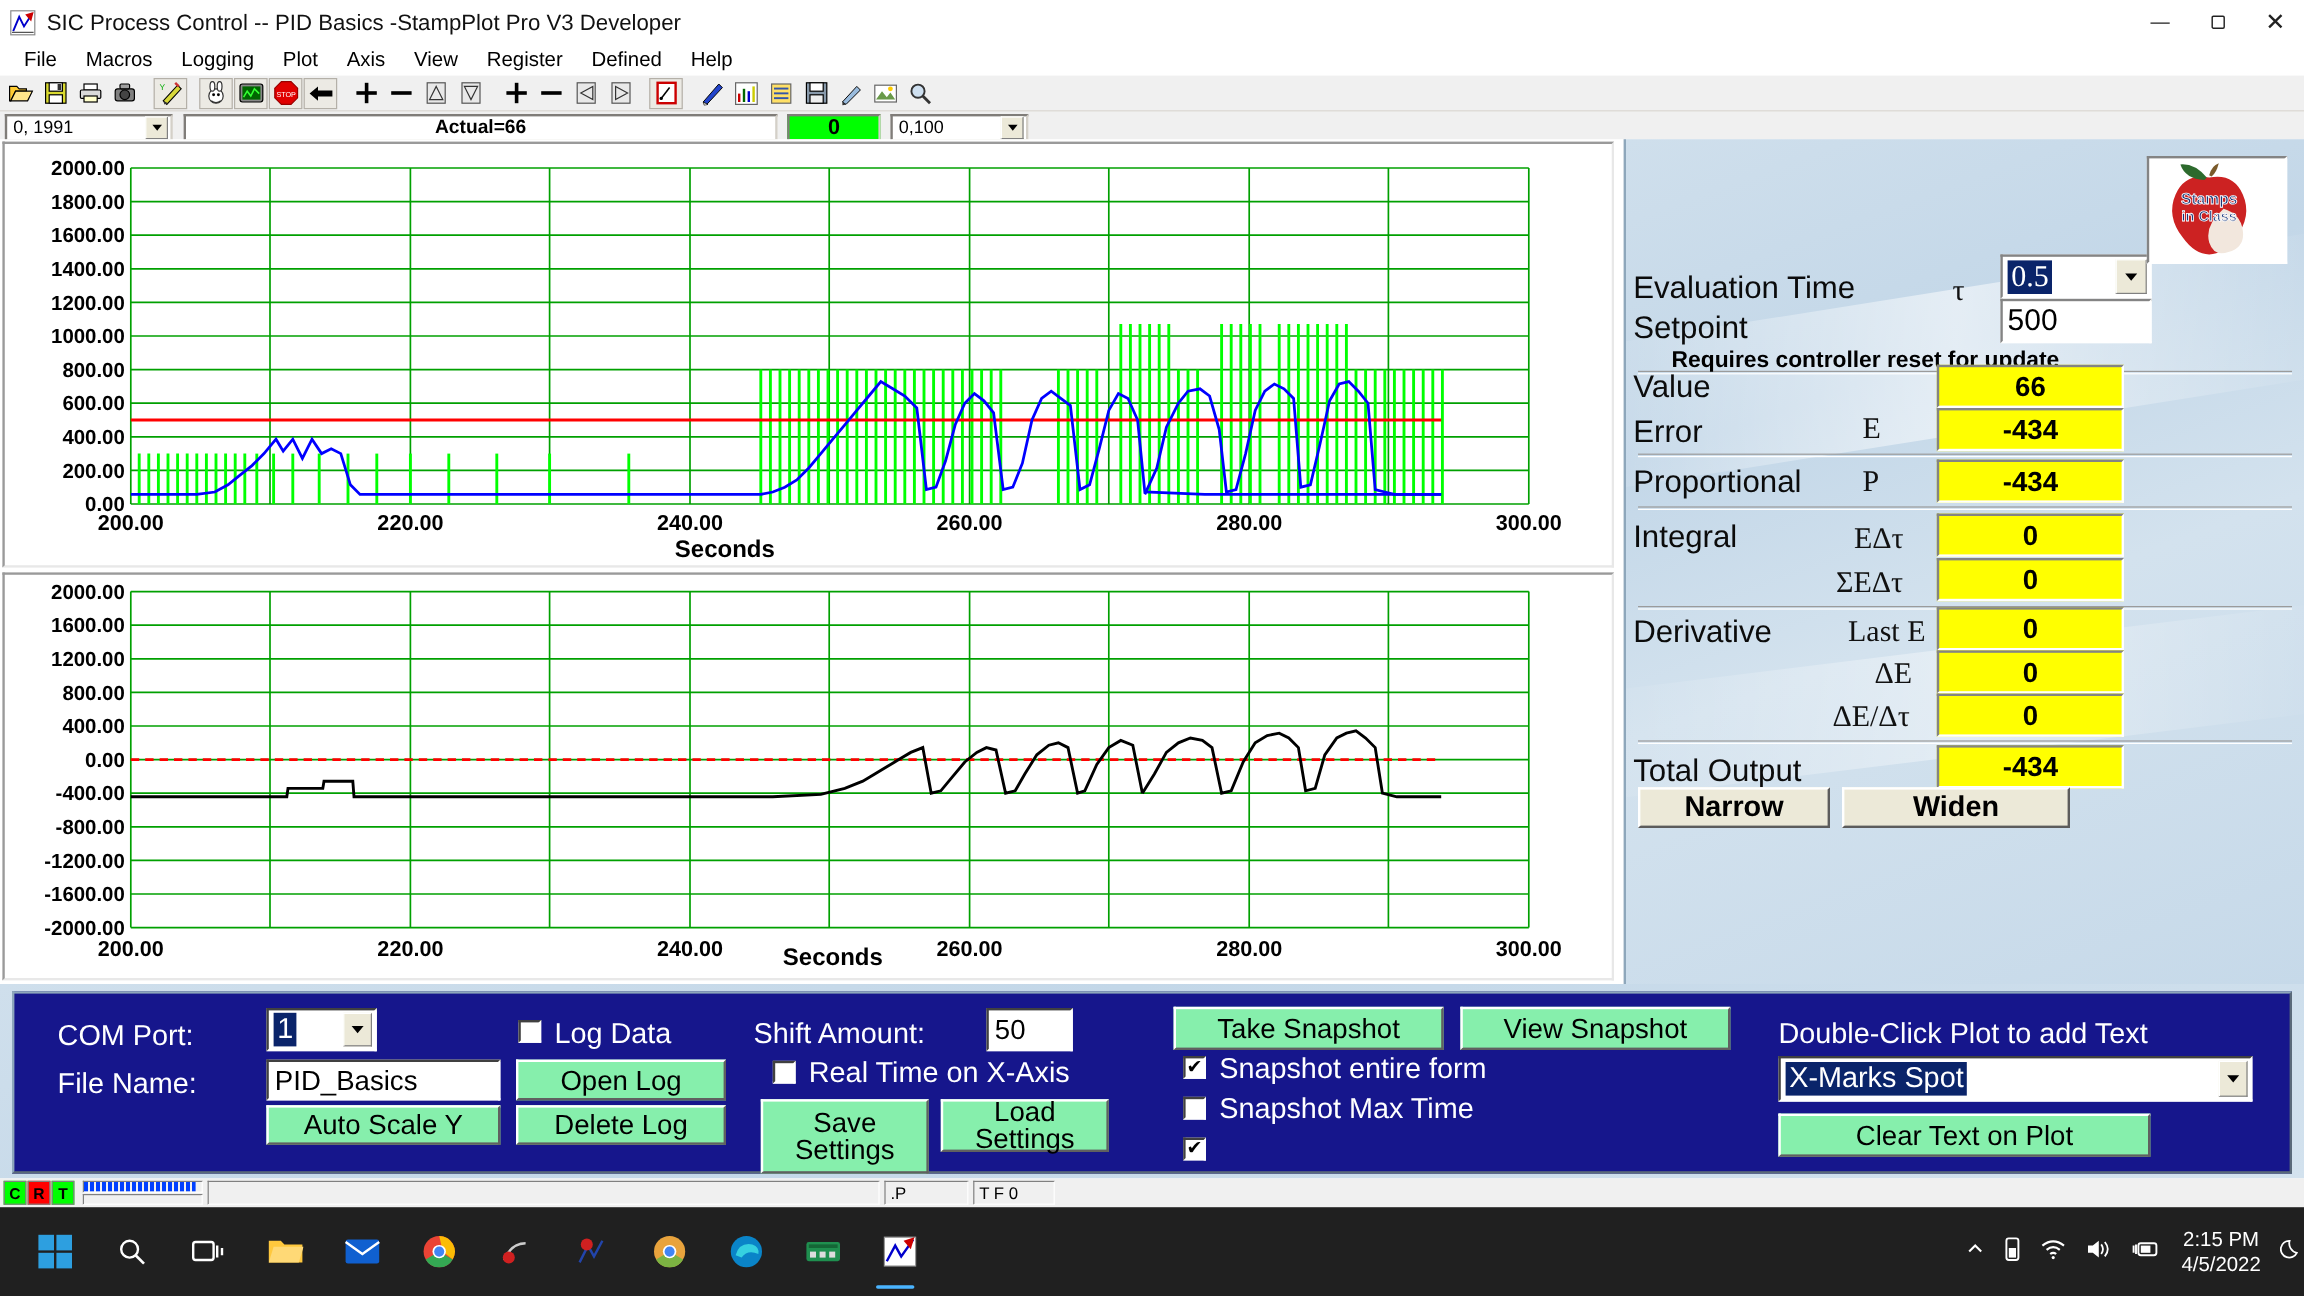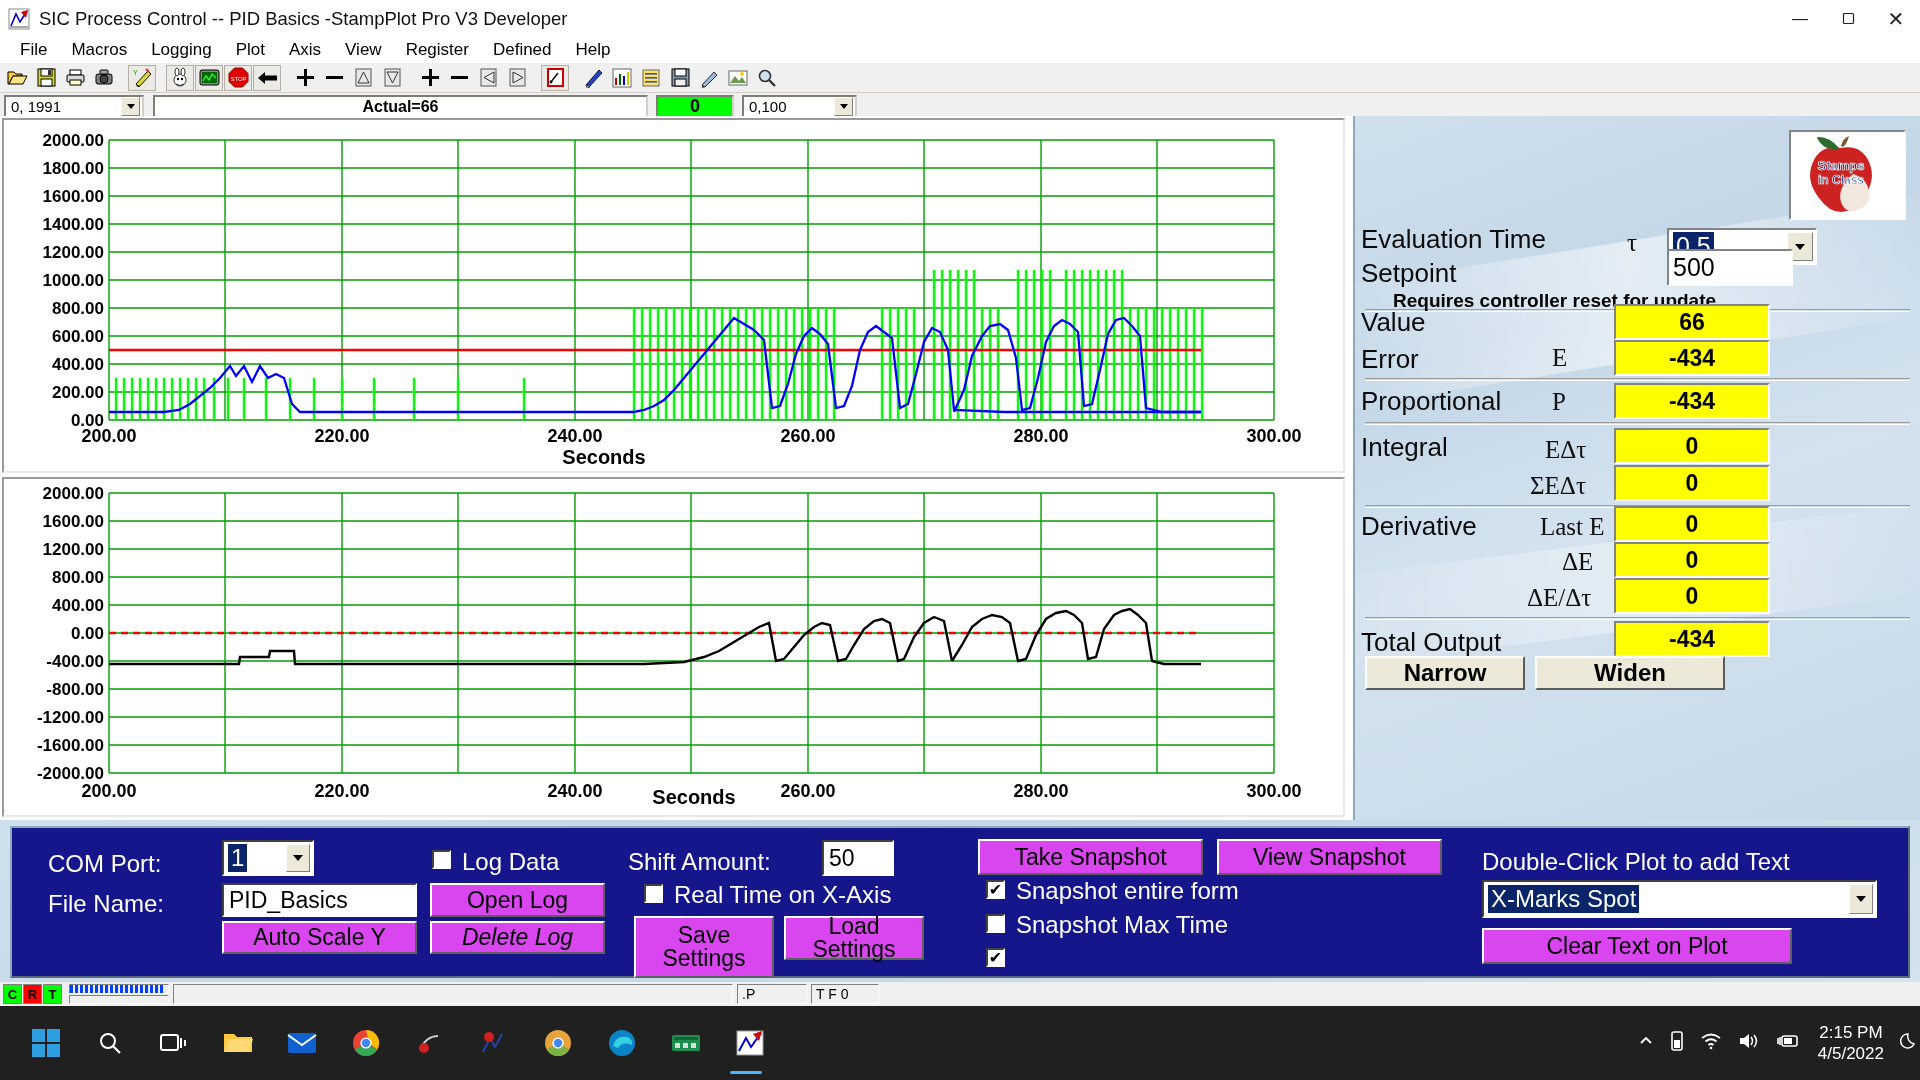--- a/index.html
+++ b/index.html
@@ -151,21 +151,21 @@
     position:absolute;left:0;top:820px;width:1920px;height:162px;
     background:linear-gradient(160deg,#cfdfec 0%,#c3d7e8 40%,#d3e2ee 100%);
   }
   .bl{position:absolute;color:#ffffff;font-size:24px;white-space:nowrap;}
   .bi{
     position:absolute;background:#ffffff;border:2px solid;
     border-color:#404040 #ffffff #ffffff #404040;
     font-size:23px;color:#000;display:flex;align-items:center;padding-left:5px;
   }
   .bbtn{
-    position:absolute;background:#d946ef;border:2px solid;
+    position:absolute;background:#86efac;border:2px solid;
     border-color:#ffffff #606060 #606060 #ffffff;
     display:flex;align-items:center;justify-content:center;
     font-size:23px;color:#000;text-align:center;line-height:1.0;
   }
   .bchk{
     position:absolute;width:19px;height:19px;background:#fff;
     border:2px solid;border-color:#404040 #fff #fff #404040;
     display:flex;align-items:center;justify-content:center;
     font-size:16px;color:#000;line-height:1;
   }
@@ -662,21 +662,21 @@
       <path d="M62 42 q14 4 16 18 q2 14 -12 18 q-12 4 -16 -8 q-4 -14 12 -28z" fill="#f2e7dd"></path>
       <path d="M48 16 q-10 -12 -22 -11 q4 12 20 13z" fill="#2d6a2d"></path>
       <path d="M50 14 q2 -8 8 -10 q-2 8 -6 11z" fill="#7a5a2a"></path>
       <text x="50" y="38" font-family="Liberation Sans" font-size="13" font-weight="bold" fill="#15357a" text-anchor="middle" stroke="#ffffff" stroke-width=".7">Stamps</text>
       <text x="50" y="52" font-family="Liberation Sans" font-size="12" font-weight="bold" fill="#15357a" text-anchor="middle" stroke="#ffffff" stroke-width=".7">in Class</text>
     </svg>
   </div>
 
   <div class="rp-label" style="left:6px;top:108px;">Evaluation Time</div>
   <div class="rp-sym" style="left:272px;top:113px;">τ</div>
-  <div class="rp-combo" style="left:312px;top:112px;width:150px;height:37px;">
+  <div class="rp-combo" style="left:312px;top:96px;width:126px;height:37px;font-family:Liberation Serif, serif;">
     <span class="sel">0.5</span>
     <span class="arw"></span>
   </div>
 
   <div class="rp-label" style="left:6px;top:142px;">Setpoint</div>
   <div class="whitebox" style="left:312px;top:133px;width:126px;height:37px;">
     <span>500</span>
   </div>
 
   <div class="rp-note" style="left:38px;top:174px;">Requires controller reset for update</div>
@@ -751,21 +751,21 @@
 
   <div class="bl" style="left:36px;top:62px;">File Name:</div>
   <div class="bi" style="left:210px;top:55px;width:195px;height:34px;">
     <span>PID_Basics</span>
   </div>
   <div class="bbtn" style="left:210px;top:93px;width:195px;height:33px;">Auto Scale Y</div>
 
   <div class="bchk" style="left:420px;top:22px;"></div>
   <div class="bl" style="left:450px;top:20px;">Log Data</div>
   <div class="bbtn" style="left:418px;top:55px;width:175px;height:34px;">Open Log</div>
-  <div class="bbtn" style="left:418px;top:93px;width:175px;height:33px;font-style:italic;">Delete Log</div>
+  <div class="bbtn" style="left:418px;top:93px;width:175px;height:33px;">Delete Log</div>
 
   <div class="bl" style="left:616px;top:20px;">Shift Amount:</div>
   <div class="bi" style="left:810px;top:12px;width:72px;height:36px;">
     <span>50</span>
   </div>
   <div class="bchk" style="left:632px;top:56px;"></div>
   <div class="bl" style="left:662px;top:53px;">Real Time on X-Axis</div>
   <div class="bbtn" style="left:622px;top:88px;width:140px;height:62px;white-space:pre-line;">Save
 Settings</div>
   <div class="bbtn" style="left:772px;top:88px;width:140px;height:44px;white-space:pre-line;">Load

